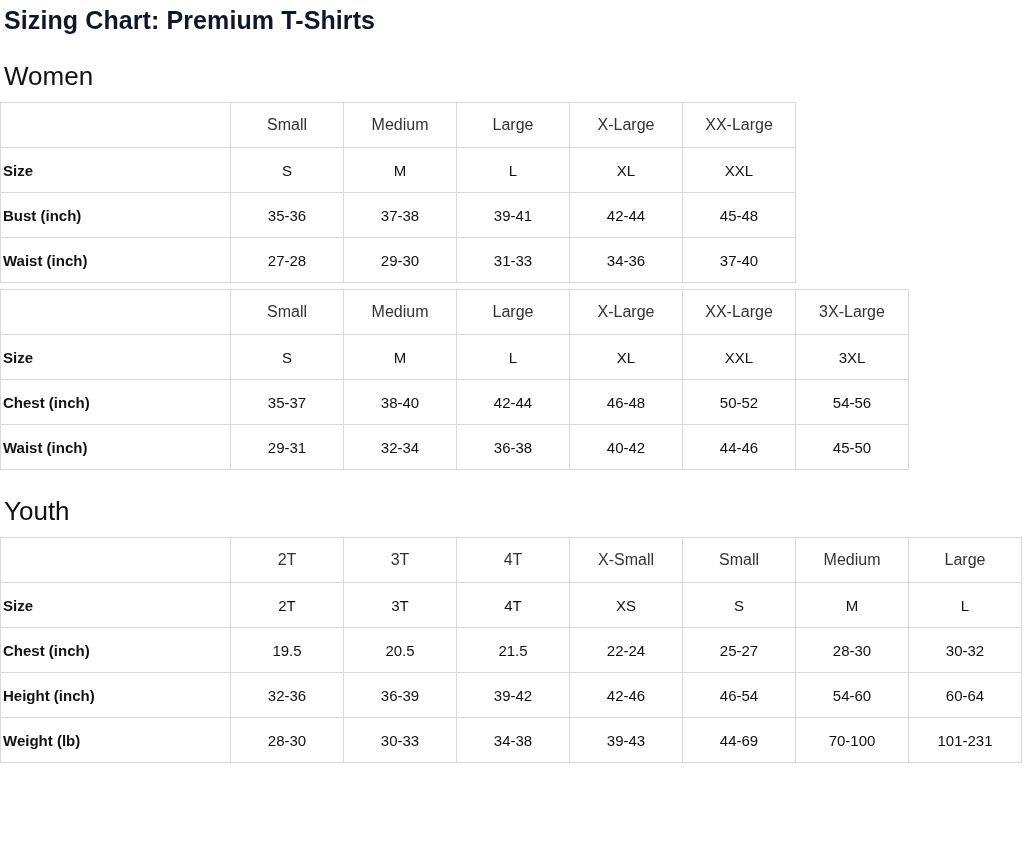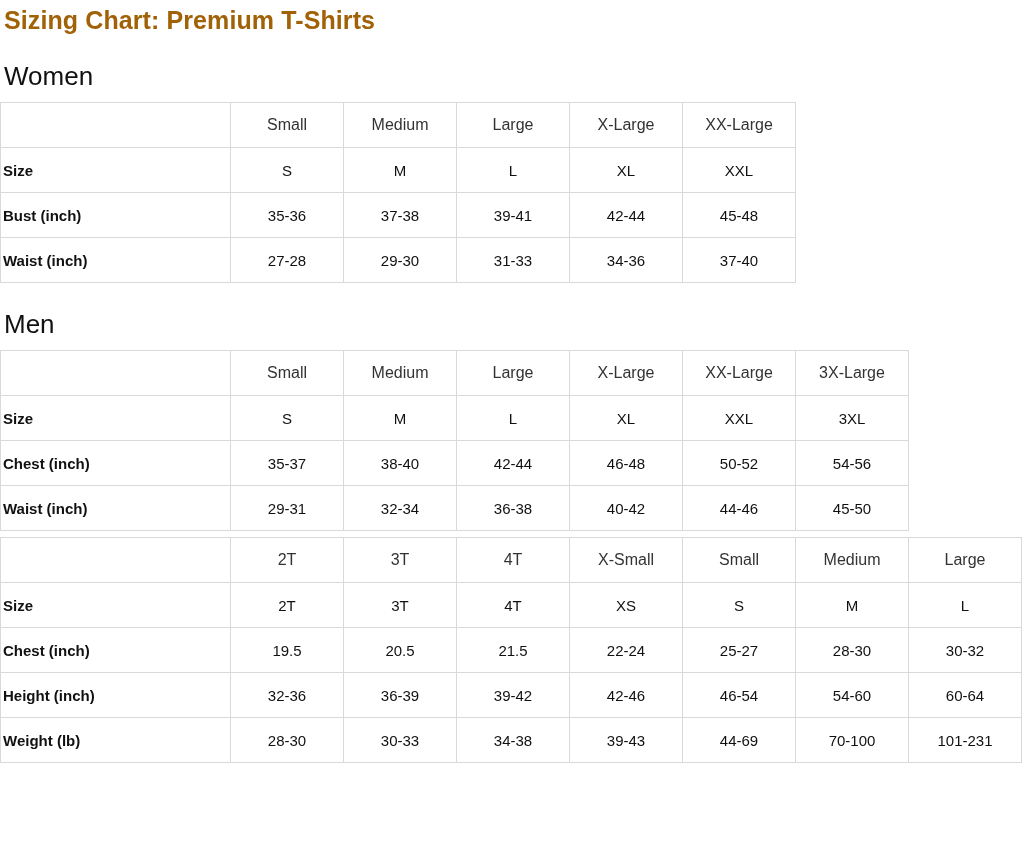--- a/index.html
+++ b/index.html
@@ -15,21 +15,21 @@
     -webkit-font-smoothing: antialiased;
   }
   .page {
     width: 1024px;
     padding: 0;
     box-sizing: border-box;
   }
   .page-title {
     font-size: 25px;
     font-weight: bold;
-    color: #a16207;
+    color: #0f172a;
     margin: 6px 0 0 4px;
     letter-spacing: 0.1px;
   }
   .section {
     margin-top: 6px;
   }
   .section-title {
     font-size: 26px;
     font-weight: normal;
     color: #111111;
@@ -118,21 +118,20 @@
                 <td class="w-col">29-30</td>
                 <td class="w-col">31-33</td>
                 <td class="w-col">34-36</td>
                 <td class="w-col">37-40</td>
               </tr>
             </tbody>
           </table>
         </div>
       </div>
       <div class="section">
-        <h2 class="section-title">Men</h2>
         <div class="tbl-wrap">
           <table class="size-table">
             <thead>
               <tr>
                 <th class="col-head w-label"></th>
                 <th class="col-head w-col">Small</th>
                 <th class="col-head w-col">Medium</th>
                 <th class="col-head w-col">Large</th>
                 <th class="col-head w-col">X-Large</th>
                 <th class="col-head w-col">XX-Large</th>
@@ -165,20 +164,21 @@
                 <td class="w-col">36-38</td>
                 <td class="w-col">40-42</td>
                 <td class="w-col">44-46</td>
                 <td class="w-col">45-50</td>
               </tr>
             </tbody>
           </table>
         </div>
       </div>
       <div class="section">
+        <h2 class="section-title">Youth</h2>
         <div class="tbl-wrap">
           <table class="size-table">
             <thead>
               <tr>
                 <th class="col-head w-label"></th>
                 <th class="col-head w-col">2T</th>
                 <th class="col-head w-col">3T</th>
                 <th class="col-head w-col">4T</th>
                 <th class="col-head w-col">X-Small</th>
                 <th class="col-head w-col">Small</th>

